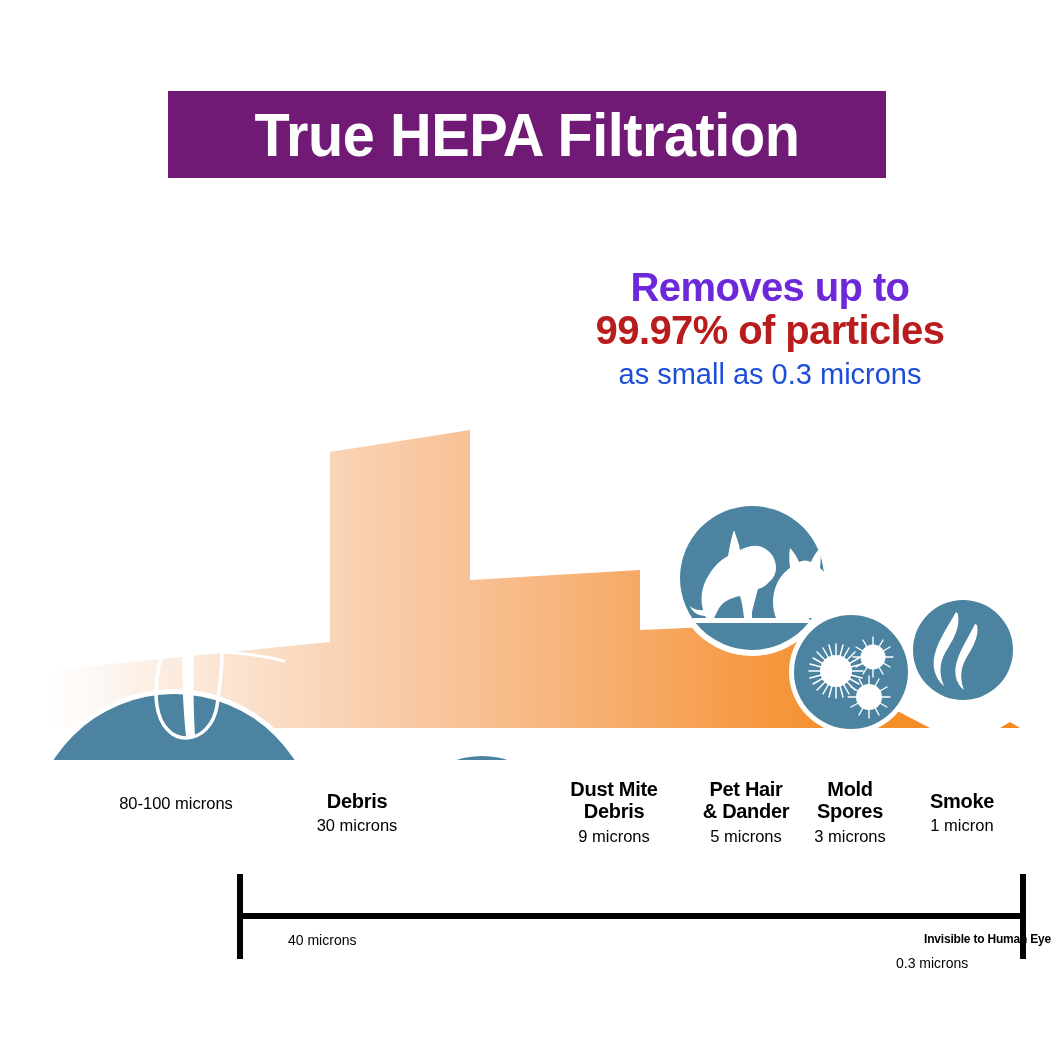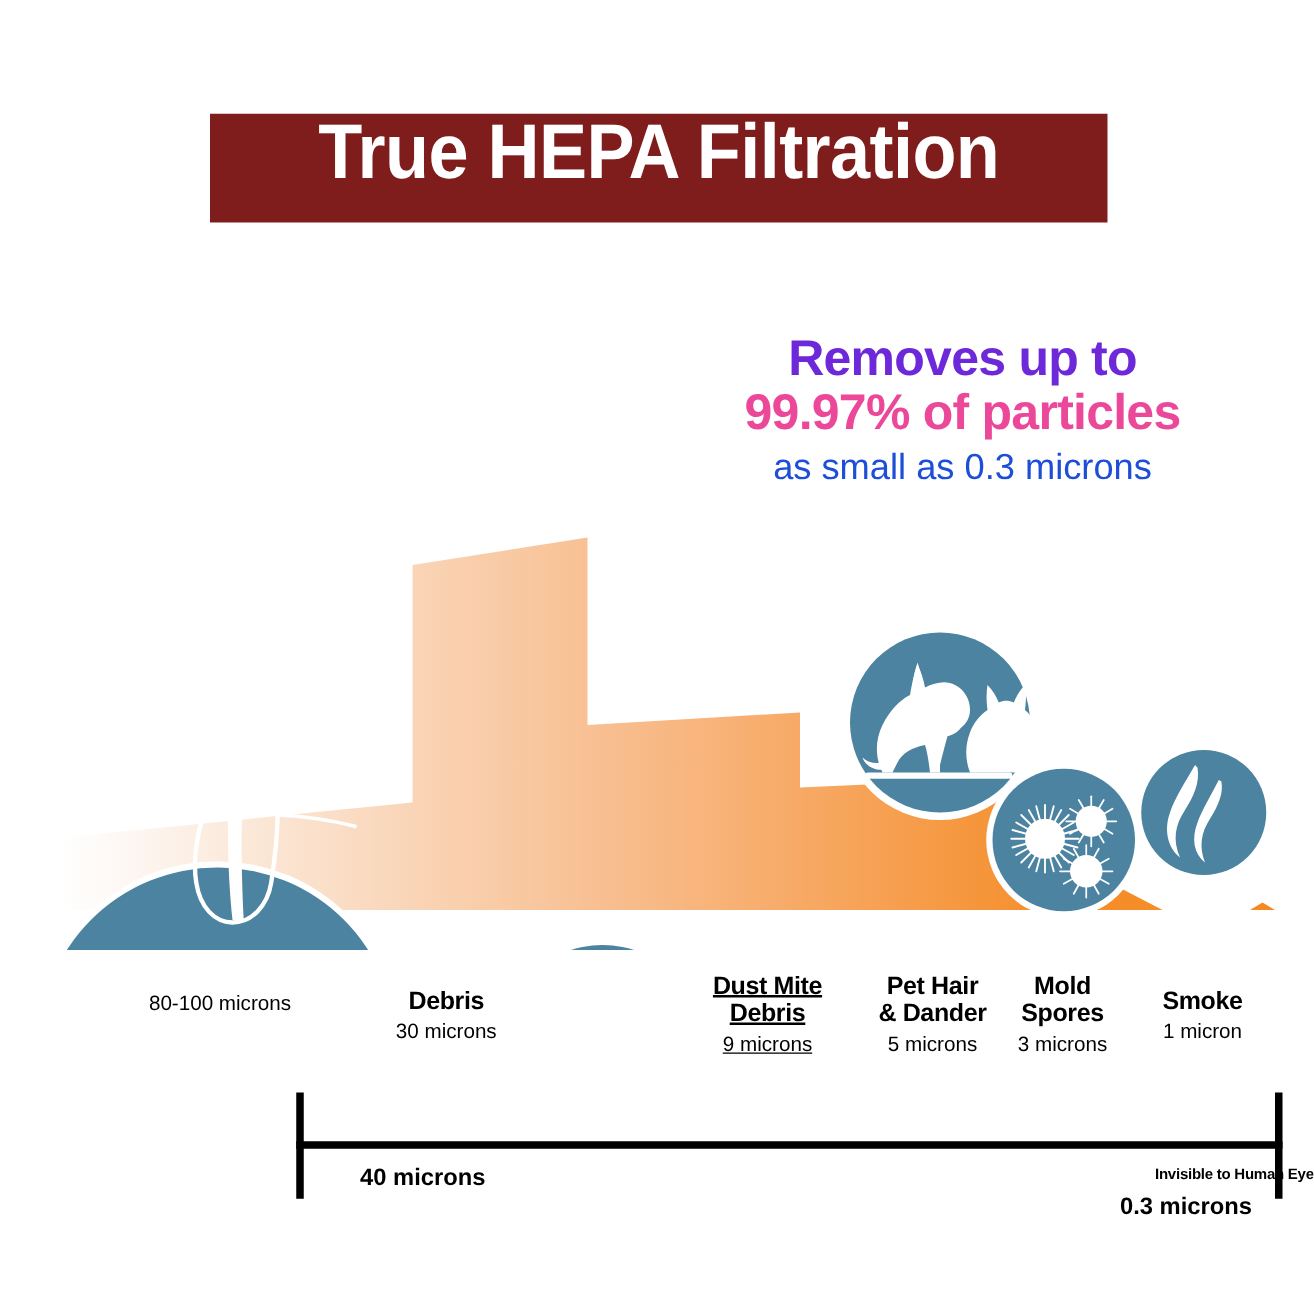--- a/index.html
+++ b/index.html
@@ -17,23 +17,23 @@
     color: #111111;
   }
 
   
   #title-banner {
     position: absolute;
     left: 168px;
     top: 91px;
     width: 718px;
     height: 87px;
-    background: #7f1d1d;
+    background: #701a75;
     display: flex;
-    align-items: flex-start;
+    align-items: center;
     justify-content: center;
   }
   #title-text {
     color: #ffffff;
     font-size: 62px;
     font-weight: bold;
     letter-spacing: -0.5px;
     line-height: 1;
     transform: scaleX(0.93);
     white-space: nowrap;
@@ -52,21 +52,21 @@
     font-weight: bold;
     line-height: 1.07;
     letter-spacing: -0.6px;
     color: #6d28d9;
   }
   #headline .h2 {
     font-size: 40px;
     font-weight: bold;
     line-height: 1.07;
     letter-spacing: -0.6px;
-    color: #ec4899;
+    color: #b91c1c;
   }
   #headline .h3 {
     font-size: 29px;
     font-weight: normal;
     line-height: 1.25;
     margin-top: 4px;
     color: #1d4ed8;
   }
 
   
@@ -114,24 +114,23 @@
     top: 14px;
     width: 6px;
     height: 85px;
     background: #000000;
   }
   #scale-cap-left  { left: 237px; }
   #scale-cap-right { left: 1020px; }
   .scale-text {
     position: absolute;
     top: 72px;
-    font-size: 19px;
+    font-size: 14px;
     color: #000000;
     white-space: nowrap;
-    font-weight: bold;
   }
   #scale-left-text  { left: 288px; }
   #scale-right-text { left: 896px; margin-top: 23px; }
   #scale-center-text {
     left: 0; width: 1051px;
     text-align: right;
     font-size: 12px;
     font-weight: bold;
     letter-spacing: -0.2px;
   }
@@ -442,21 +441,21 @@
   <div class="label" style="left:56px; top:790px; width:240px;">
     <div class="size">80-100 microns</div>
   </div>
 
   <div class="label" style="left:267px; top:790px; width:180px;">
     <div class="name">Debris</div>
     <div class="size">30 microns</div>
   </div>
 
 
-  <div class="label" style="left:538px; top:778px; width:152px;text-decoration:underline;">
+  <div class="label" style="left:538px; top:778px; width:152px;">
     <div class="name">Dust Mite
 Debris</div>
     <div class="size">9 microns</div>
   </div>
 
   <div class="label" style="left:670px; top:778px; width:152px;">
     <div class="name">Pet Hair
 &amp; Dander</div>
     <div class="size">5 microns</div>
   </div>

